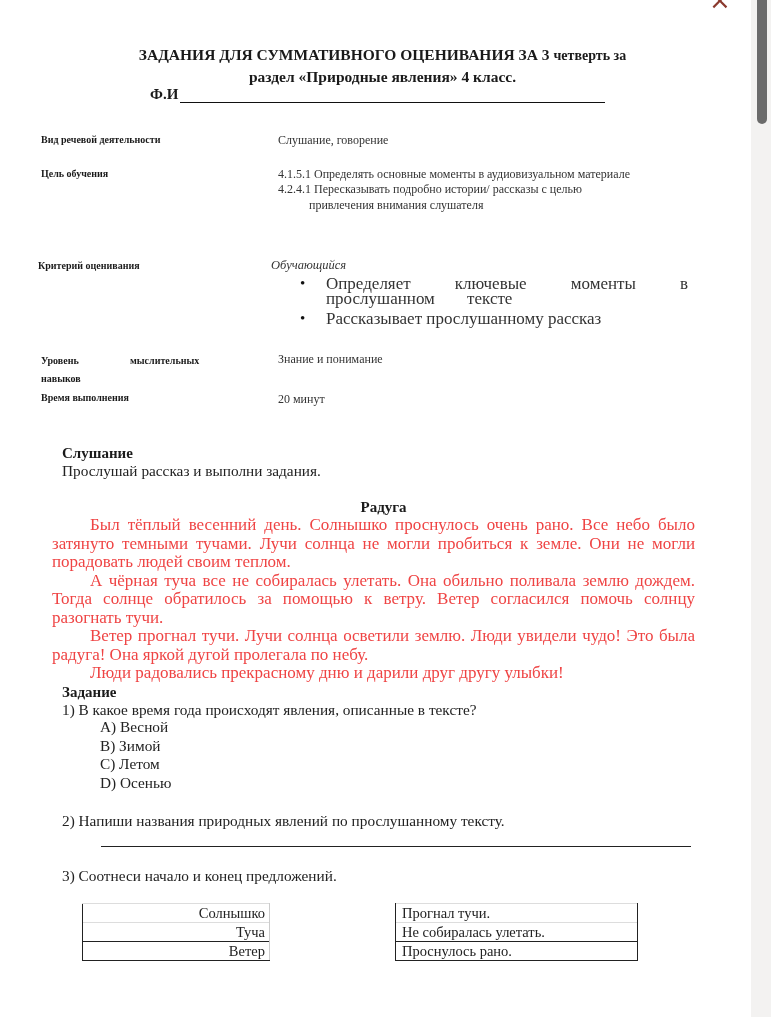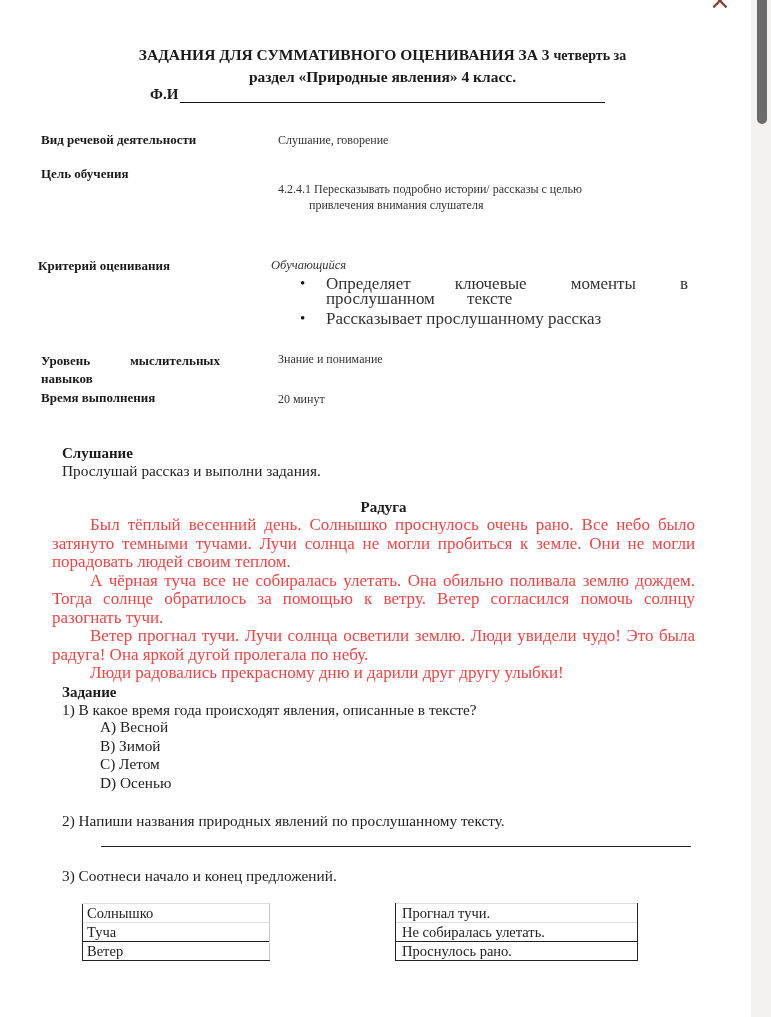--- a/index.html
+++ b/index.html
@@ -14,42 +14,42 @@
     .scroll-thumb { position: absolute; left: 757px; top: 0; width: 10px; height: 124px; background: #6b6b6b; border-radius: 0 0 5px 5px; }
 
     .page { position: absolute; left: 0; top: 0; width: 750px; height: 1017px; }
 
     .title { position: absolute; left: 110px; top: 44px; width: 545px; text-align: center; font-weight: bold; font-size: 15.5px; line-height: 21px; }
     .title .small { font-weight: bold; font-size: 14px; margin-top: 19px; }
 
     .fio { position: absolute; left: 150px; top: 86px; font-weight: bold; font-size: 15px; display: flex; align-items: flex-end; }
     .fio-line { display: inline-block; width: 425px; height: 16px; border-bottom: 1.3px solid #111; margin-left: 2px; }
 
-    .meta-label { position: absolute; font-weight: bold; font-size: 13px; line-height: 18px; }
+    .meta-label { position: absolute; font-weight: bold; font-size: 10px; line-height: 18px; }
     .meta-value { position: absolute; font-size: 12px; line-height: 16px; color: #333; }
 
     .crit-intro { position: absolute; left: 271px; top: 258px; font-style: italic; font-size: 12.5px; color: #333; }
     .crit-list { position: absolute; left: 300px; top: 276px; width: 388px; list-style: none; font-size: 17px; line-height: 15px; color: #333; }
     .crit-list li { position: relative; padding-left: 26px; margin-bottom: 5px; text-align: justify; text-align-last: left; }
     .crit-list li.justify-first { text-align-last: auto; }
     .crit-list li::before { content: "\2022"; position: absolute; left: 0; top: 0; font-size: 15px; color: #111; }
 
     .section-head { position: absolute; font-weight: bold; font-size: 15px; line-height: 18px; }
     .body-text { position: absolute; font-size: 15.3px; line-height: 18.5px; color: #222; }
 
     .story { position: absolute; left: 52px; top: 516px; width: 643px; font-size: 17px; line-height: 18.5px; color: #ef4444; text-align: justify; }
     .story p { text-indent: 38px; }
 
     .options { position: absolute; left: 100px; top: 718px; font-size: 15.3px; line-height: 18.5px; color: #222; list-style: none; }
 
     .answer-line { position: absolute; left: 101px; top: 846px; width: 590px; border-bottom: 1.2px solid #222; }
 
     .match-table { position: absolute; left: 82px; top: 903px; width: 556px; border-collapse: collapse; font-size: 14.5px; color: #222; }
     .match-table td { height: 19px; line-height: 17px; padding: 0 4px; }
-    .match-table td.left { width: 187px; text-align: left; border-left: 1.3px solid #222; border-right: 1px solid #ccc; margin-left: 12px; }
+    .match-table td.left { width: 187px; text-align: right; border-left: 1.3px solid #222; border-right: 1px solid #ccc; margin-left: 12px; }
     .match-table td.mid { width: 126px; border-right: 1.3px solid #222; }
     .match-table td.right { text-align: left; padding-left: 6px; border-right: 1.3px solid #222; }
     .match-table tr.r1 td.left, .match-table tr.r1 td.right { border-top: 1px solid #ddd; }
     .match-table tr.r2 td.left, .match-table tr.r2 td.right { border-top: 1px solid #ddd; }
     .match-table tr.r3 td.left, .match-table tr.r3 td.right { border-top: 1.3px solid #222; }
     .match-table tr.r3 td { border-bottom: 1.3px solid #222; }
   </style>
 </head>
 <body>
 
@@ -66,20 +66,21 @@
 
     <div class="fio">
       <span>Ф.И</span>
       <span class="fio-line"></span>
     </div>
 
     <div class="meta-label" style="left:41px; top:131px;">Вид речевой деятельности</div>
     <div class="meta-value" style="left:278px; top:132px;">Слушание, говорение</div>
 
     <div class="meta-label" style="left:41px; top:165px;">Цель обучения</div>
+    <div class="meta-value" style="left:278px; top:166px;">4.1.5.1 Определять основные моменты в аудиовизуальном материале</div>
     <div class="meta-value" style="left:278px; top:181px;">4.2.4.1 Пересказывать подробно истории/ рассказы с целью</div>
     <div class="meta-value" style="left:309px; top:197px;">привлечения внимания слушателя</div>
 
     <div class="meta-label" style="left:38px; top:257px;">Критерий оценивания</div>
     <div class="crit-intro">Обучающийся</div>
     <ul class="crit-list">
       <li class="justify-first" style="word-spacing: 28px;">Определяет ключевые моменты в прослушанном тексте</li>
       <li>Рассказывает  прослушанному рассказ</li>
     </ul>
 

